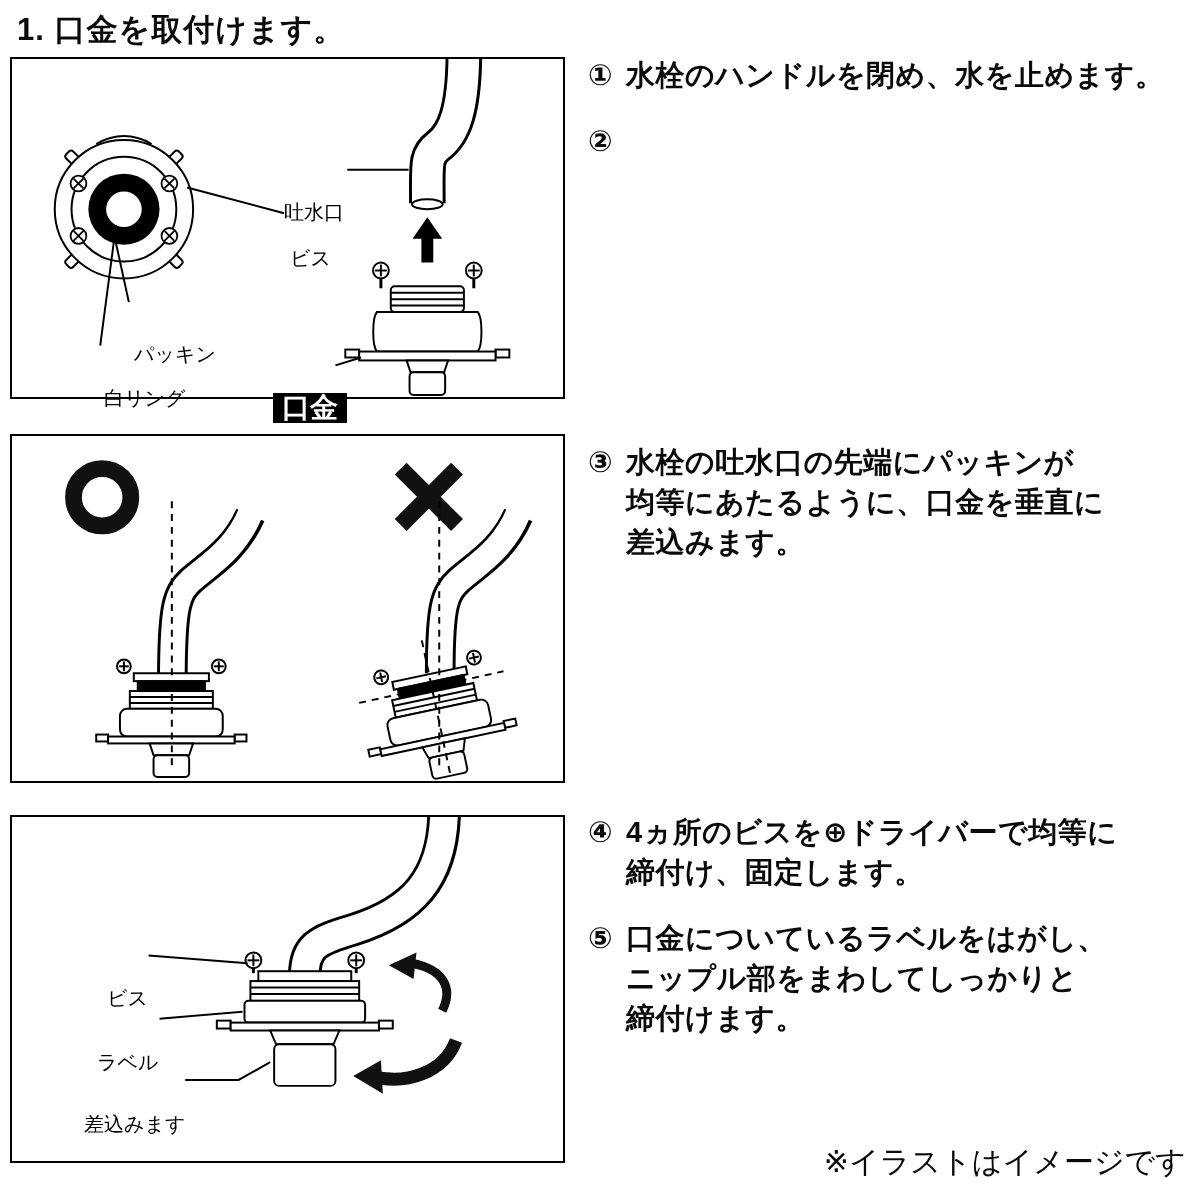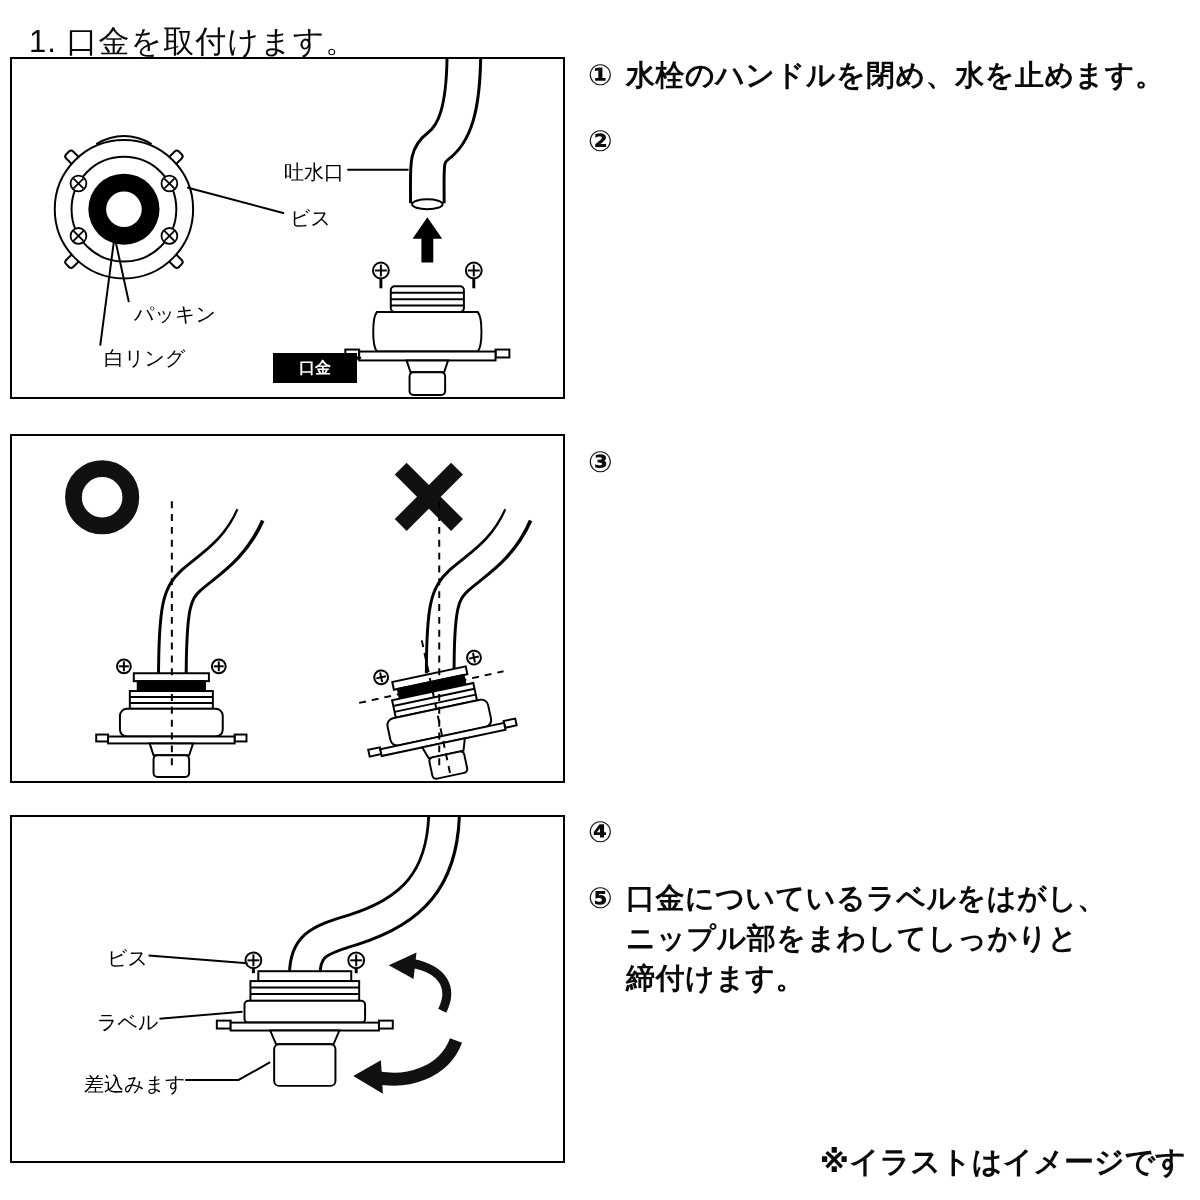--- a/index.html
+++ b/index.html
@@ -1,31 +1,31 @@
 <!DOCTYPE html>
 <html><head>
 <meta charset="utf-8">
 <style>
   html,body{margin:0;padding:0;background:#fff;}
   body{width:1200px;height:1200px;position:relative;overflow:hidden;
        font-family:"Liberation Sans","DejaVu Sans",sans-serif;color:#0a0a0a;}
-  .title{position:absolute;left:14px;top:6px;font-size:31px;font-weight:400;margin:15px;letter-spacing:1px;}
+  .title{position:absolute;left:14px;top:6px;font-size:31px;font-weight:700;margin:3px;letter-spacing:1px;}
   .panel{position:absolute;left:10px;width:555px;border:2.5px solid #000;background:#fff;box-sizing:border-box;}
   .panel svg{position:absolute;left:0;top:0;width:100%;height:100%;}
   #panel1{top:57px;height:342px;}
   #panel2{top:434px;height:349px;}
   #panel3{top:815px;height:348px;}
-  .lbl{position:absolute;font-size:20px;font-weight:500;white-space:nowrap;color:#000;}
-  .lbl.inverted{background:#000;color:#fff;font-weight:700;font-size:16px;padding:2px 26px;line-height:26px;}
+  .lbl{position:absolute;font-size:20px;font-weight:500;white-space:nowrap;color:#000;margin-top:40px;}
+  .lbl.inverted{background:#000;color:#fff;font-weight:700;font-size:28px;padding:2px 9px;line-height:26px;}
   .steps-group{position:absolute;left:588px;width:606px;}
   #group1{top:55px;} #group2{top:442px;} #group3{top:812px;}
   .step{display:flex;margin-bottom:26px;font-size:29px;font-weight:600;line-height:40px;}
   .step .num{flex:0 0 38px;}
   .step .txt{white-space:pre-line;letter-spacing:0.5px;}
-  .footnote{position:absolute;right:14px;top:1142px;font-size:30px;font-weight:700;}
+  .footnote{position:absolute;right:14px;top:1142px;font-size:30px;font-weight:400;}
 </style>
 </head>
 <body>
 
 <h1 class="title">1. 口金を取付けます。</h1>
 
 <section class="panel" id="panel1">
   <svg viewBox="0 0 555 342">
 
     <g>
@@ -213,26 +213,31 @@
     <span class="txt">水栓のハンドルを閉め、水を止めます。</span>
   </div>
   <div class="step">
     <span class="num">②</span>
   </div>
 </div>
 
 <div class="steps-group" id="group2">
   <div class="step">
     <span class="num">③</span>
+    <span class="txt">水栓の吐水口の先端にパッキンが
+均等にあたるように、口金を垂直に
+差込みます。</span>
   </div>
 </div>
 
 <div class="steps-group" id="group3">
   <div class="step">
     <span class="num">④</span>
+    <span class="txt">4ヵ所のビスを⊕ドライバーで均等に
+締付け、固定します。</span>
   </div>
   <div class="step">
     <span class="num">⑤</span>
     <span class="txt">口金についているラベルをはがし、
 ニップル部をまわしてしっかりと
 締付けます。</span>
   </div>
 </div>
 
 <div class="footnote">※イラストはイメージです</div>

